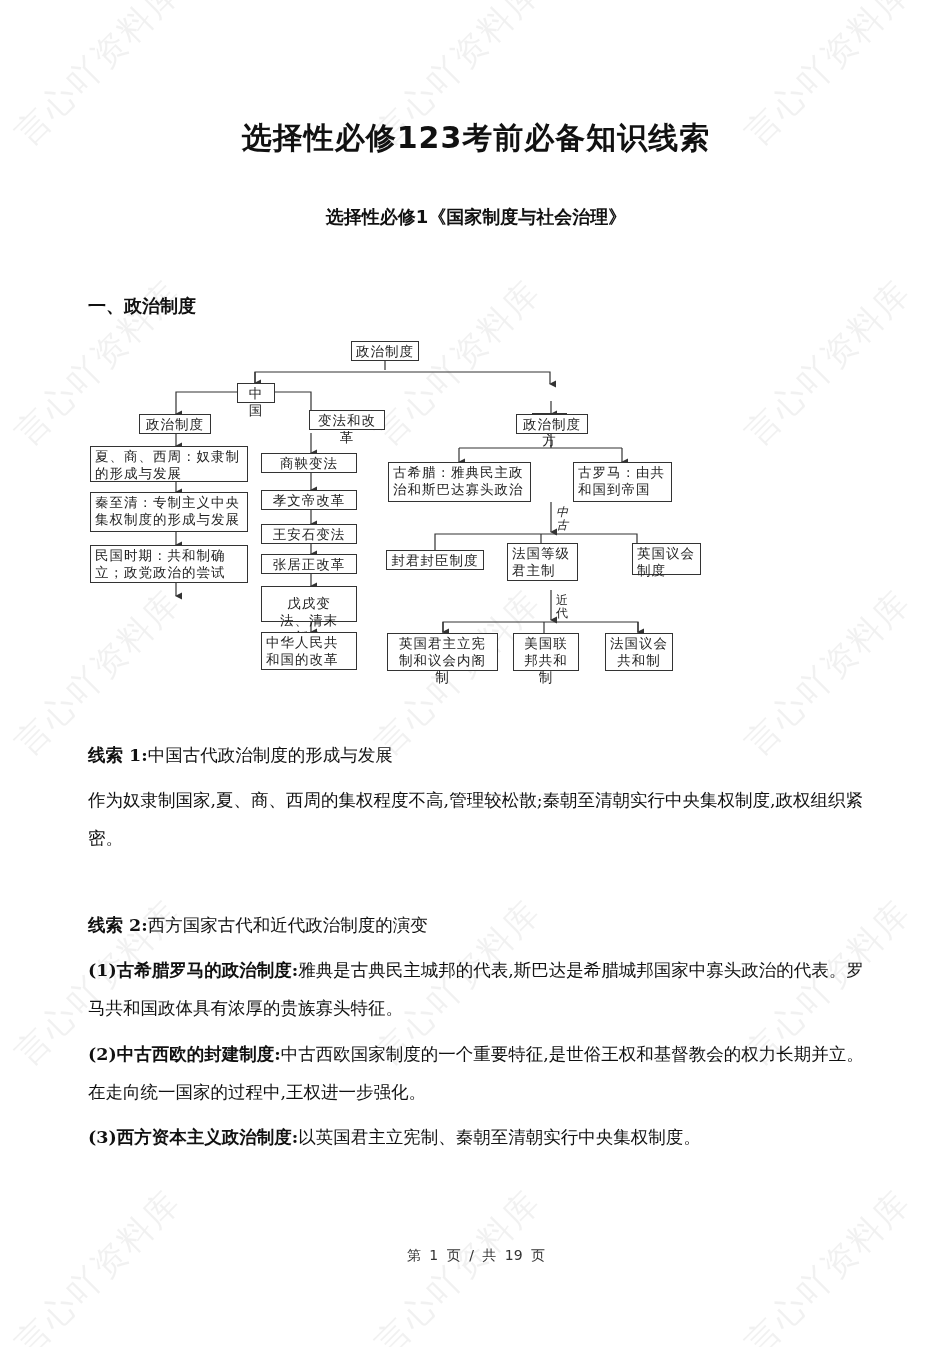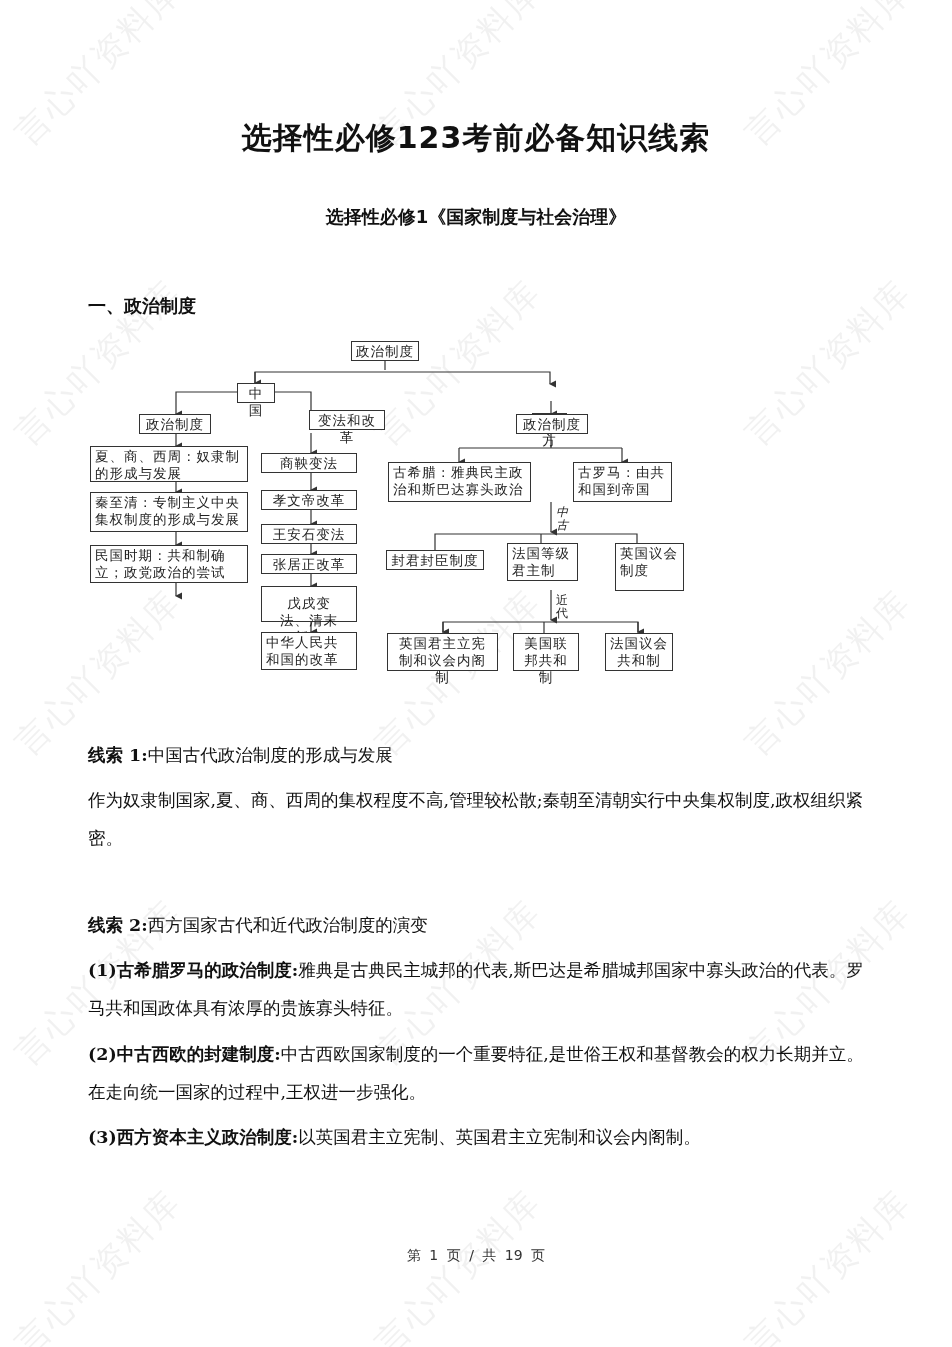--- a/index.html
+++ b/index.html
@@ -137,21 +137,21 @@
   <div class="box c" style="left:261px;top:586px;width:96px;height:36px;padding:8px 14px;">戊戌变法、清末新政</div>
   <div class="box" style="left:261px;top:632px;width:96px;height:38px;">中华人民共和国的改革</div>
 
   <div class="box c" style="left:516px;top:414px;width:72px;height:20px;">政治制度</div>
   <div class="box" style="left:388px;top:462px;width:143px;height:40px;">古希腊：雅典民主政治和斯巴达寡头政治</div>
   <div class="box" style="left:573px;top:462px;width:99px;height:40px;">古罗马：由共和国到帝国</div>
 
   <div class="lbl" style="left:556px;top:506px;font-style:italic;">中古</div>
   <div class="box c" style="left:386px;top:550px;width:98px;height:20px;">封君封臣制度</div>
   <div class="box" style="left:507px;top:543px;width:71px;height:38px;">法国等级君主制</div>
-  <div class="box" style="left:615px;top:543px;width:69px;height:48px;">英国议会制度</div>
+  <div class="box" style="left:632px;top:543px;width:69px;height:32px;">英国议会制度</div>
 
   <div class="lbl" style="left:556px;top:594px;">近代</div>
   <div class="box c" style="left:387px;top:633px;width:111px;height:38px;">英国君主立宪制和议会内阁制</div>
   <div class="box c" style="left:513px;top:633px;width:66px;height:38px;">美国联邦共和制</div>
   <div class="box c" style="left:605px;top:633px;width:68px;height:38px;">法国议会共和制</div>
 </div>
 
 <div class="clue-h" style="top:743px;">
   <b>线索 1:</b><span>中国古代政治制度的形成与发展</span>
 </div>
@@ -160,16 +160,16 @@
 <div class="clue-h" style="top:913px;">
   <b>线索 2:</b><span>西方国家古代和近代政治制度的演变</span>
 </div>
 <div class="para" style="top:951px;">
   <b>(1)古希腊罗马的政治制度:</b><span>雅典是古典民主城邦的代表,斯巴达是希腊城邦国家中寡头政治的代表。罗马共和国政体具有浓厚的贵族寡头特征。</span>
 </div>
 <div class="para" style="top:1035px;">
   <b>(2)中古西欧的封建制度:</b><span>中古西欧国家制度的一个重要特征,是世俗王权和基督教会的权力长期并立。在走向统一国家的过程中,王权进一步强化。</span>
 </div>
 <div class="para" style="top:1118px;">
-  <b>(3)西方资本主义政治制度:</b><span>以英国君主立宪制、英国君主立宪制和议会内阁制。</span>
+  <b>(3)西方资本主义政治制度:</b><span>以英国君主立宪制、秦朝至清朝实行中央集权制度。</span>
 </div>
 
 <div class="footer">第 1 页 / 共 19 页</div>
 
 </body></html>

